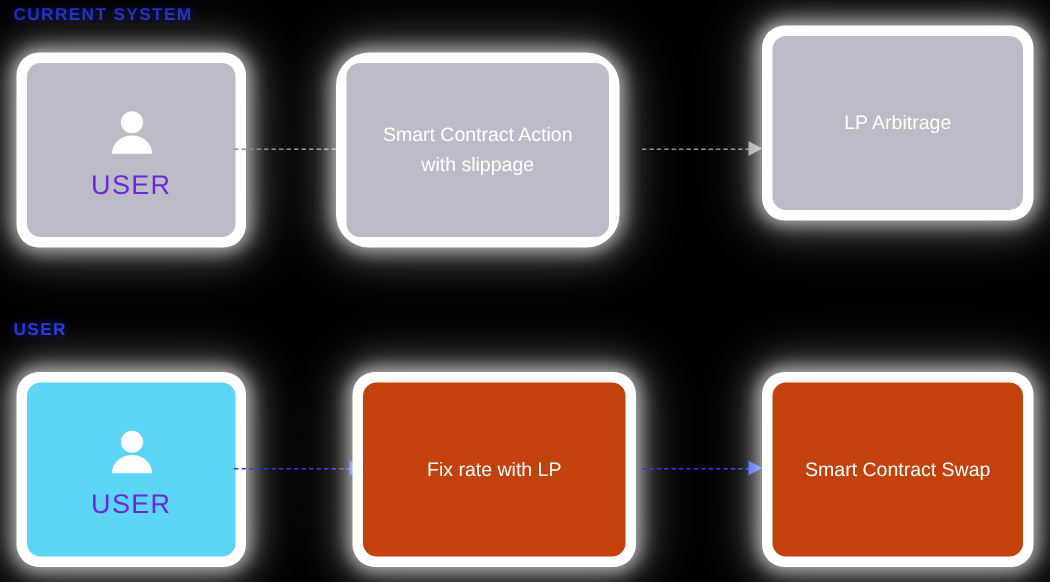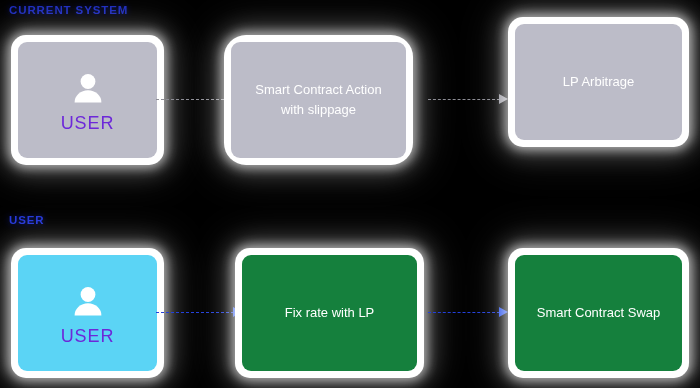--- a/index.html
+++ b/index.html
@@ -64,21 +64,21 @@
     border-radius: 9px;
     display: flex;
     flex-direction: column;
     align-items: center;
     justify-content: center;
     box-sizing: border-box;
     overflow: hidden;
   }
   .fill-grey  { background: #bcbcc8; }
   .fill-cyan  { background: #5bd4f5; }
-  .fill-purple{ background: #15803d; }
+  .fill-purple{ background: #c2410c; }
 
   .card-text {
     color: #ffffff;
     font-size: 13px;
     line-height: 20px;
     text-align: center;
     padding: 0 12px;
     box-sizing: border-box;
     white-space: pre-line;
     user-select: none;

